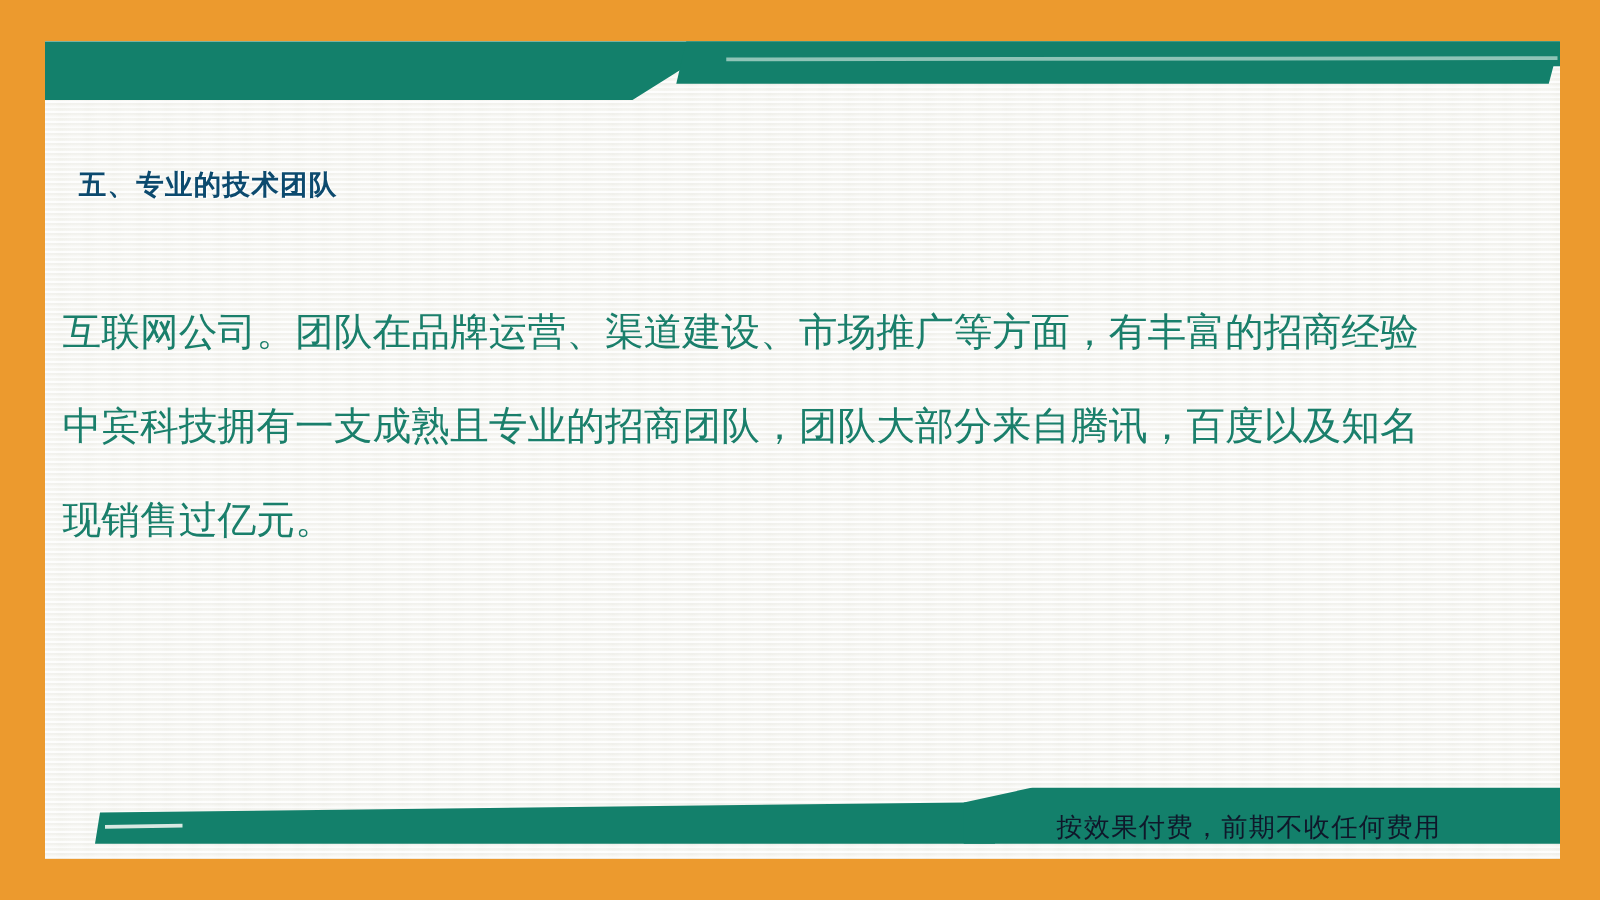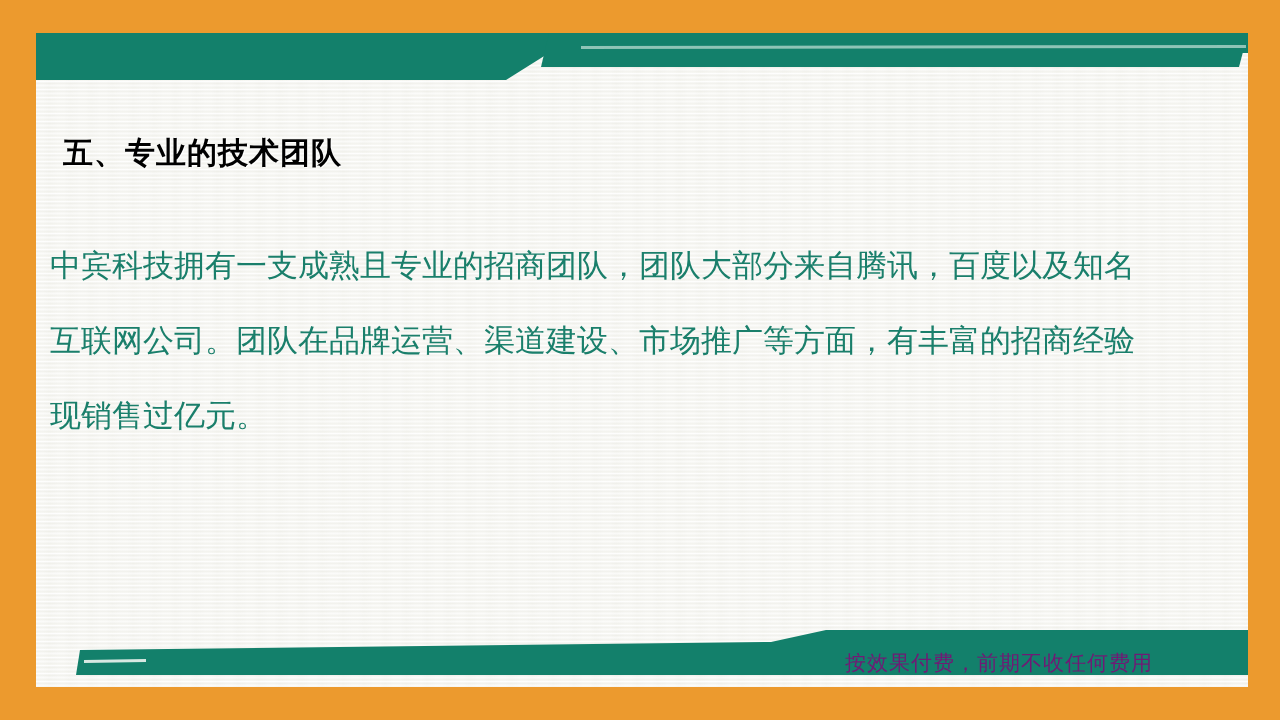--- a/index.html
+++ b/index.html
@@ -75,24 +75,24 @@
     font-size: 23px;
     letter-spacing: 0.5px;
     white-space: nowrap;
   }
 
   
   #section-heading {
     position: absolute;
     left: 63px;
     top: 133px;
-    color: #000000;
+    color: #0c4a6e;
     font-family: "Liberation Sans", sans-serif;
     font-weight: bold;
-    font-size: 30px;
+    font-size: 22px;
     letter-spacing: 1px;
     text-shadow: 1px 1px 0 rgba(255,255,255,0.9);
     white-space: nowrap;
   }
 
   
   #body-copy {
     position: absolute;
     left: 50px;
     top: 228px;
@@ -121,21 +121,21 @@
   }
   #footer-shape svg { display: block; }
 
   #footer-text {
     position: absolute;
     left: 845px;
     top: 648px;
     width: 360px;
     height: 30px;
     line-height: 30px;
-    color: #701a75;
+    color: #0f172a;
     font-family: "Liberation Sans", sans-serif;
     font-size: 21px;
     letter-spacing: 1px;
     white-space: nowrap;
   }
 </style>
 </head>
 <body>
 
 <div id="slide">
@@ -150,22 +150,22 @@
       <polygon points="513,0 1212,0 1203,34 505,34" fill="#13806B"></polygon>
 
       <polygon points="545,13 1210,12 1210,15 545,16" fill="#8FC4B7"></polygon>
     </svg>
   </div>
 
 
   <div id="section-heading">五、专业的技术团队</div>
 
   <div id="body-copy">
+    <span class="ln">互联网公司。团队在品牌运营、渠道建设、市场推广等方面，有丰富的招商经验</span>
     <span class="ln">中宾科技拥有一支成熟且专业的招商团队，团队大部分来自腾讯，百度以及知名</span>
-    <span class="ln">互联网公司。团队在品牌运营、渠道建设、市场推广等方面，有丰富的招商经验</span>
     <span class="ln">现销售过亿元。</span>
   </div>
 
   <div id="footer-shape">
     <svg width="1212" height="58" viewBox="0 0 1212 58" xmlns="http://www.w3.org/2000/svg">
 
       <polygon points="44,20 735,12 760,12 760,45 40,45" fill="#13806B"></polygon>
 
       <polygon points="735,12 790,0 1212,0 1212,45 735,45" fill="#13806B"></polygon>
 

